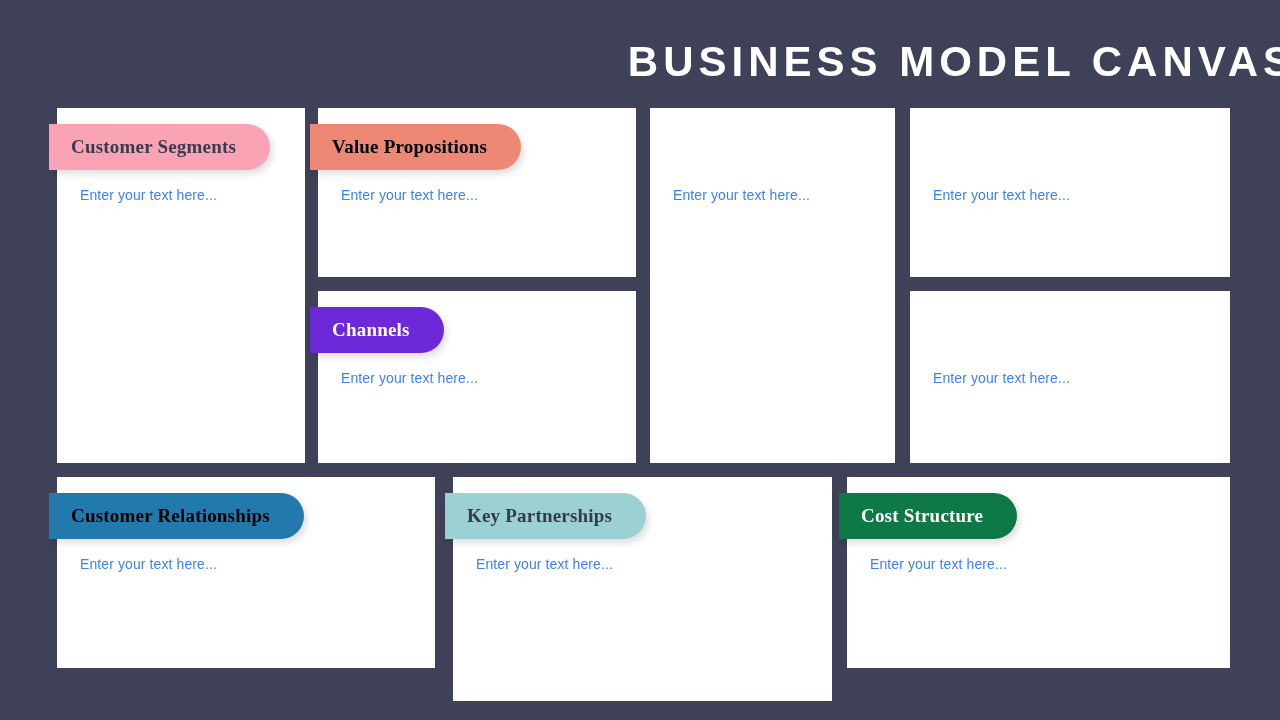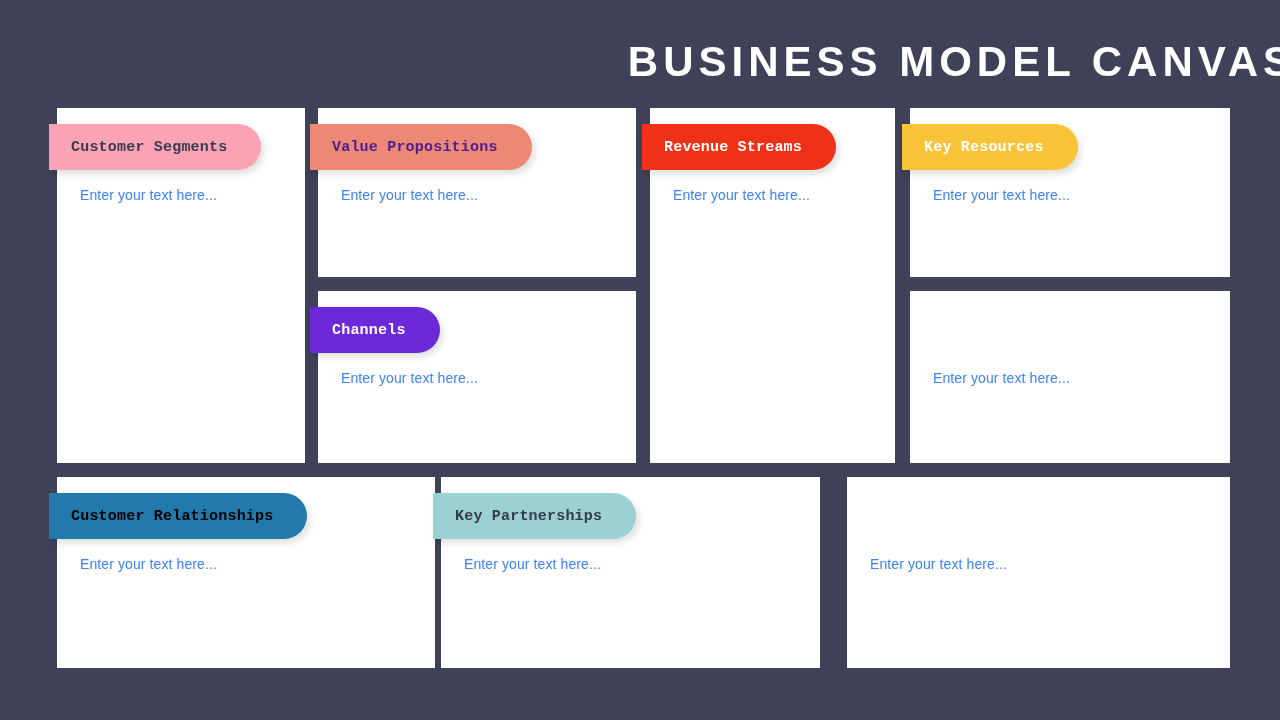--- a/index.html
+++ b/index.html
@@ -59,24 +59,24 @@
     padding-right:34px;
     border-top-right-radius:26px;
     border-bottom-right-radius:26px;
     border-top-left-radius:0;
     border-bottom-left-radius:0;
     box-shadow:3px 4px 7px rgba(0,0,0,0.13);
     white-space:nowrap;
     z-index:3;
   }
   .pill-label{
-    font-size:15px;
+    font-size:19px;
     font-weight:bold;
     letter-spacing:0.2px;
-    font-family:Liberation Mono, monospace;
+    font-family:Liberation Serif, serif;
   }
 
   .placeholder{
     position:absolute;
     left:23px;
     top:79px;
     font-size:14px;
     color:#3b82f6;
     font-weight:normal;
     letter-spacing:0.1px;
@@ -93,53 +93,50 @@
 
 <div class="canvas-grid">
     <div class="card" style="left: 0px; top: 0px; width: 248px; height: 355px;">
       <div class="pill" style="background: rgb(249, 163, 180);">
         <span class="pill-label" style="color: rgb(58, 59, 80);">Customer Segments</span>
       </div>
       <div class="placeholder">Enter your text here...</div>
     </div>
     <div class="card" style="left: 261px; top: 0px; width: 318px; height: 169px;">
       <div class="pill" style="background: rgb(236, 136, 115);">
-        <span class="pill-label" style="color: #4c1d95;">Value Propositions</span>
+        <span class="pill-label" style="color: #000000;">Value Propositions</span>
       </div>
       <div class="placeholder">Enter your text here...</div>
     </div>
     <div class="card" style="left: 261px; top: 183px; width: 318px; height: 172px;">
       <div class="pill" style="background: #6d28d9;">
         <span class="pill-label" style="color: rgb(255, 255, 255);">Channels</span>
       </div>
       <div class="placeholder">Enter your text here...</div>
     </div>
     <div class="card" style="left: 593px; top: 0px; width: 245px; height: 355px;">
-      <div class="pill" style="background: rgb(239, 50, 23);">
-        <span class="pill-label" style="color: rgb(255, 255, 255);">Revenue Streams</span>
-      </div>
       <div class="placeholder">Enter your text here...</div>
     </div>
     <div class="card" style="left: 853px; top: 0px; width: 320px; height: 169px;">
-      <div class="pill" style="background: rgb(249, 195, 56);">
-        <span class="pill-label" style="color: rgb(255, 255, 255);">Key Resources</span>
-      </div>
       <div class="placeholder">Enter your text here...</div>
     </div>
     <div class="card" style="left: 853px; top: 183px; width: 320px; height: 172px;">
       <div class="placeholder">Enter your text here...</div>
     </div>
     <div class="card" style="left: 0px; top: 369px; width: 378px; height: 191px;">
       <div class="pill" style="background: rgb(33, 121, 172);">
         <span class="pill-label" style="color: #000000;">Customer Relationships</span>
       </div>
       <div class="placeholder">Enter your text here...</div>
     </div>
-    <div class="card" style="left: 384px; top: 369px; width: 379px; height: 191px;">
+    <div class="card" style="left: 396px; top: 369px; width: 379px; height: 224px;">
       <div class="pill" style="background: rgb(155, 209, 210);">
         <span class="pill-label" style="color: rgb(55, 57, 77);">Key Partnerships</span>
       </div>
       <div class="placeholder">Enter your text here...</div>
     </div>
     <div class="card" style="left: 790px; top: 369px; width: 383px; height: 191px;">
+      <div class="pill" style="background: rgb(15, 120, 71);">
+        <span class="pill-label" style="color: rgb(255, 255, 255);">Cost Structure</span>
+      </div>
       <div class="placeholder">Enter your text here...</div>
     </div>
   </div>
 
 </body></html>

